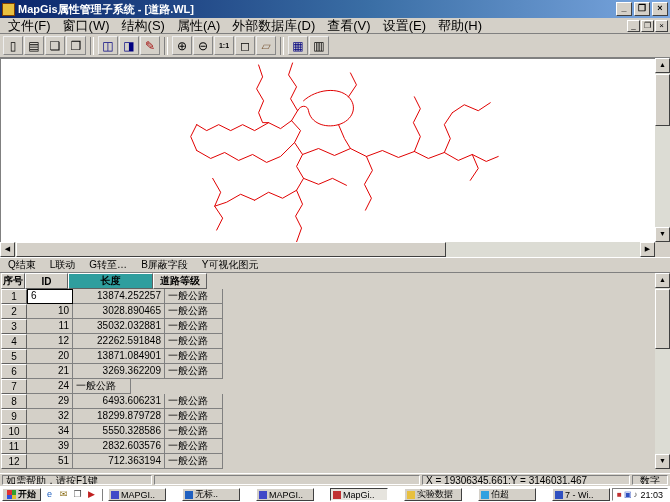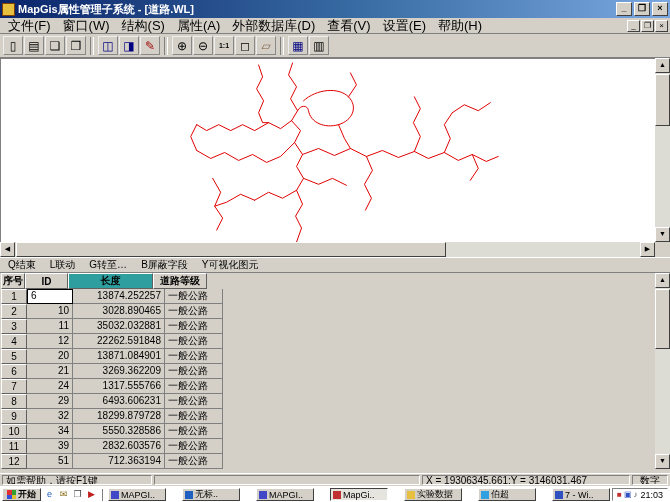--- a/index.html
+++ b/index.html
@@ -255,21 +255,20 @@
         </div>
         <div class="trow">
           <div class="c-seq">6</div>
           <div class="c-id">21</div>
           <div class="c-len">3269.362209</div>
           <div class="c-grade">一般公路</div>
         </div>
         <div class="trow">
           <div class="c-seq">7</div>
           <div class="c-id">24</div>
-          <div class="c-len">1317.555766</div>
           <div class="c-grade">一般公路</div>
         </div>
         <div class="trow">
           <div class="c-seq">8</div>
           <div class="c-id">29</div>
           <div class="c-len">6493.606231</div>
           <div class="c-grade">一般公路</div>
         </div>
         <div class="trow">
           <div class="c-seq">9</div>

